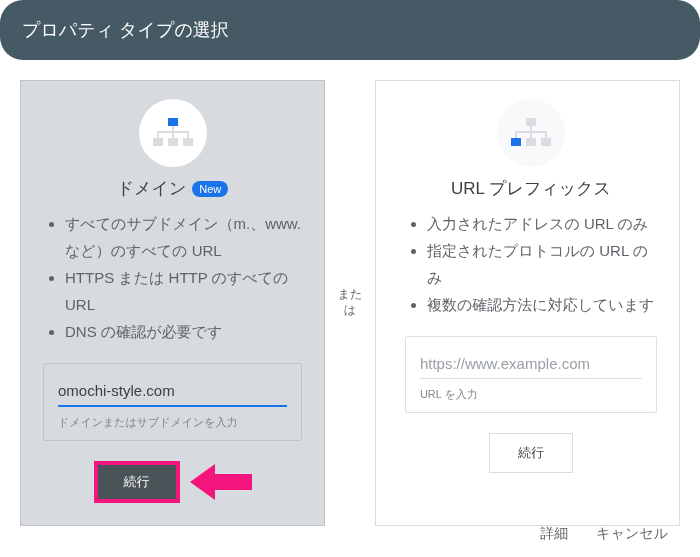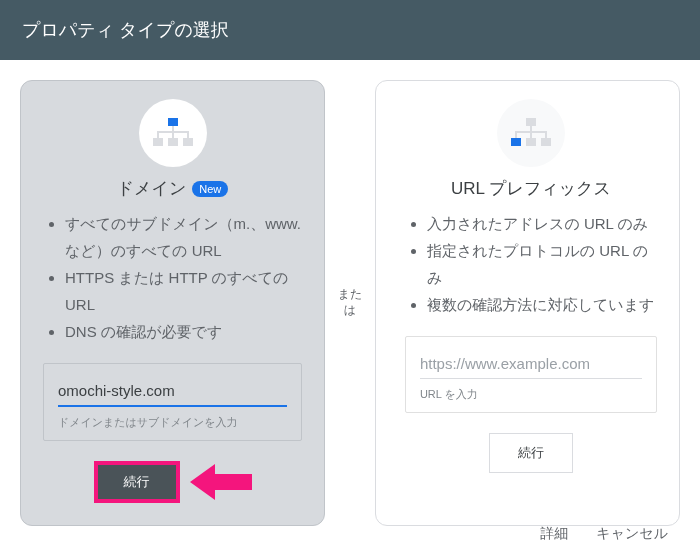--- a/index.html
+++ b/index.html
@@ -1,19 +1,19 @@
 <!DOCTYPE html>
 <html><head>
 <meta charset="utf-8">
 <style>
 * { box-sizing: border-box; margin: 0; padding: 0; }
 body { font-family: Arial, "Hiragino Sans", sans-serif; background: #fff; width: 700px; height: 557px; overflow: hidden; }
-.header { background: #455a64; color: #fff; padding: 18px 22px; font-size: 18px; }
+.header { background: #455a64; color: #fff; padding: 18px 22px; font-size: 18px; border-radius: 23px; }
 .content { display: flex; align-items: stretch; padding: 20px; gap: 8px; }
-.card { border: 1px solid #dadce0; border-radius: 12px; padding: 18px 22px 22px; width: 306px; display: flex; flex-direction: column; align-items: center; }
+.card { border: 1px solid #dadce0; border-radius: 0; padding: 18px 22px 22px; width: 306px; display: flex; flex-direction: column; align-items: center; }
 .card-left { background: #d7dade; border-color: #c0c4c9; }
 .card-right { background: #fff; padding-left: 29px; }
 .sep { display: flex; align-items: center; color: #5f6368; font-size: 12px; width: 34px; justify-content: center; text-align:center; line-height:1.3; }
 .icon-circle { width: 68px; height: 68px; background: #fff; border-radius: 50%; display: flex; align-items: center; justify-content: center; margin-bottom: 10px; }
 .card-title { font-size: 17px; color: #3c4043; font-weight: 400; display: flex; align-items: center; gap: 6px; margin-bottom: 10px; }
 .badge { background: #1a73e8; color: #fff; font-size: 11px; padding: 2px 7px; border-radius: 10px; font-weight: 500; }
 .bullets { list-style: disc; padding-left: 22px; font-size: 15px; color: #5f6368; line-height: 1.8; align-self: stretch; margin-bottom: 18px; }
 .input-wrap { border: 1px solid #c0c4c9; border-radius: 2px; padding: 14px 14px 10px; align-self: stretch; margin-bottom: 20px; background: transparent; }
 .card-right .input-wrap { border-color: #e0e0e0; }
 .text-input { width: 100%; border: none; border-bottom: 2px solid #1a73e8; background: transparent; font-size: 15px; padding: 4px 0 6px; outline: none; color: #3c4043; }

